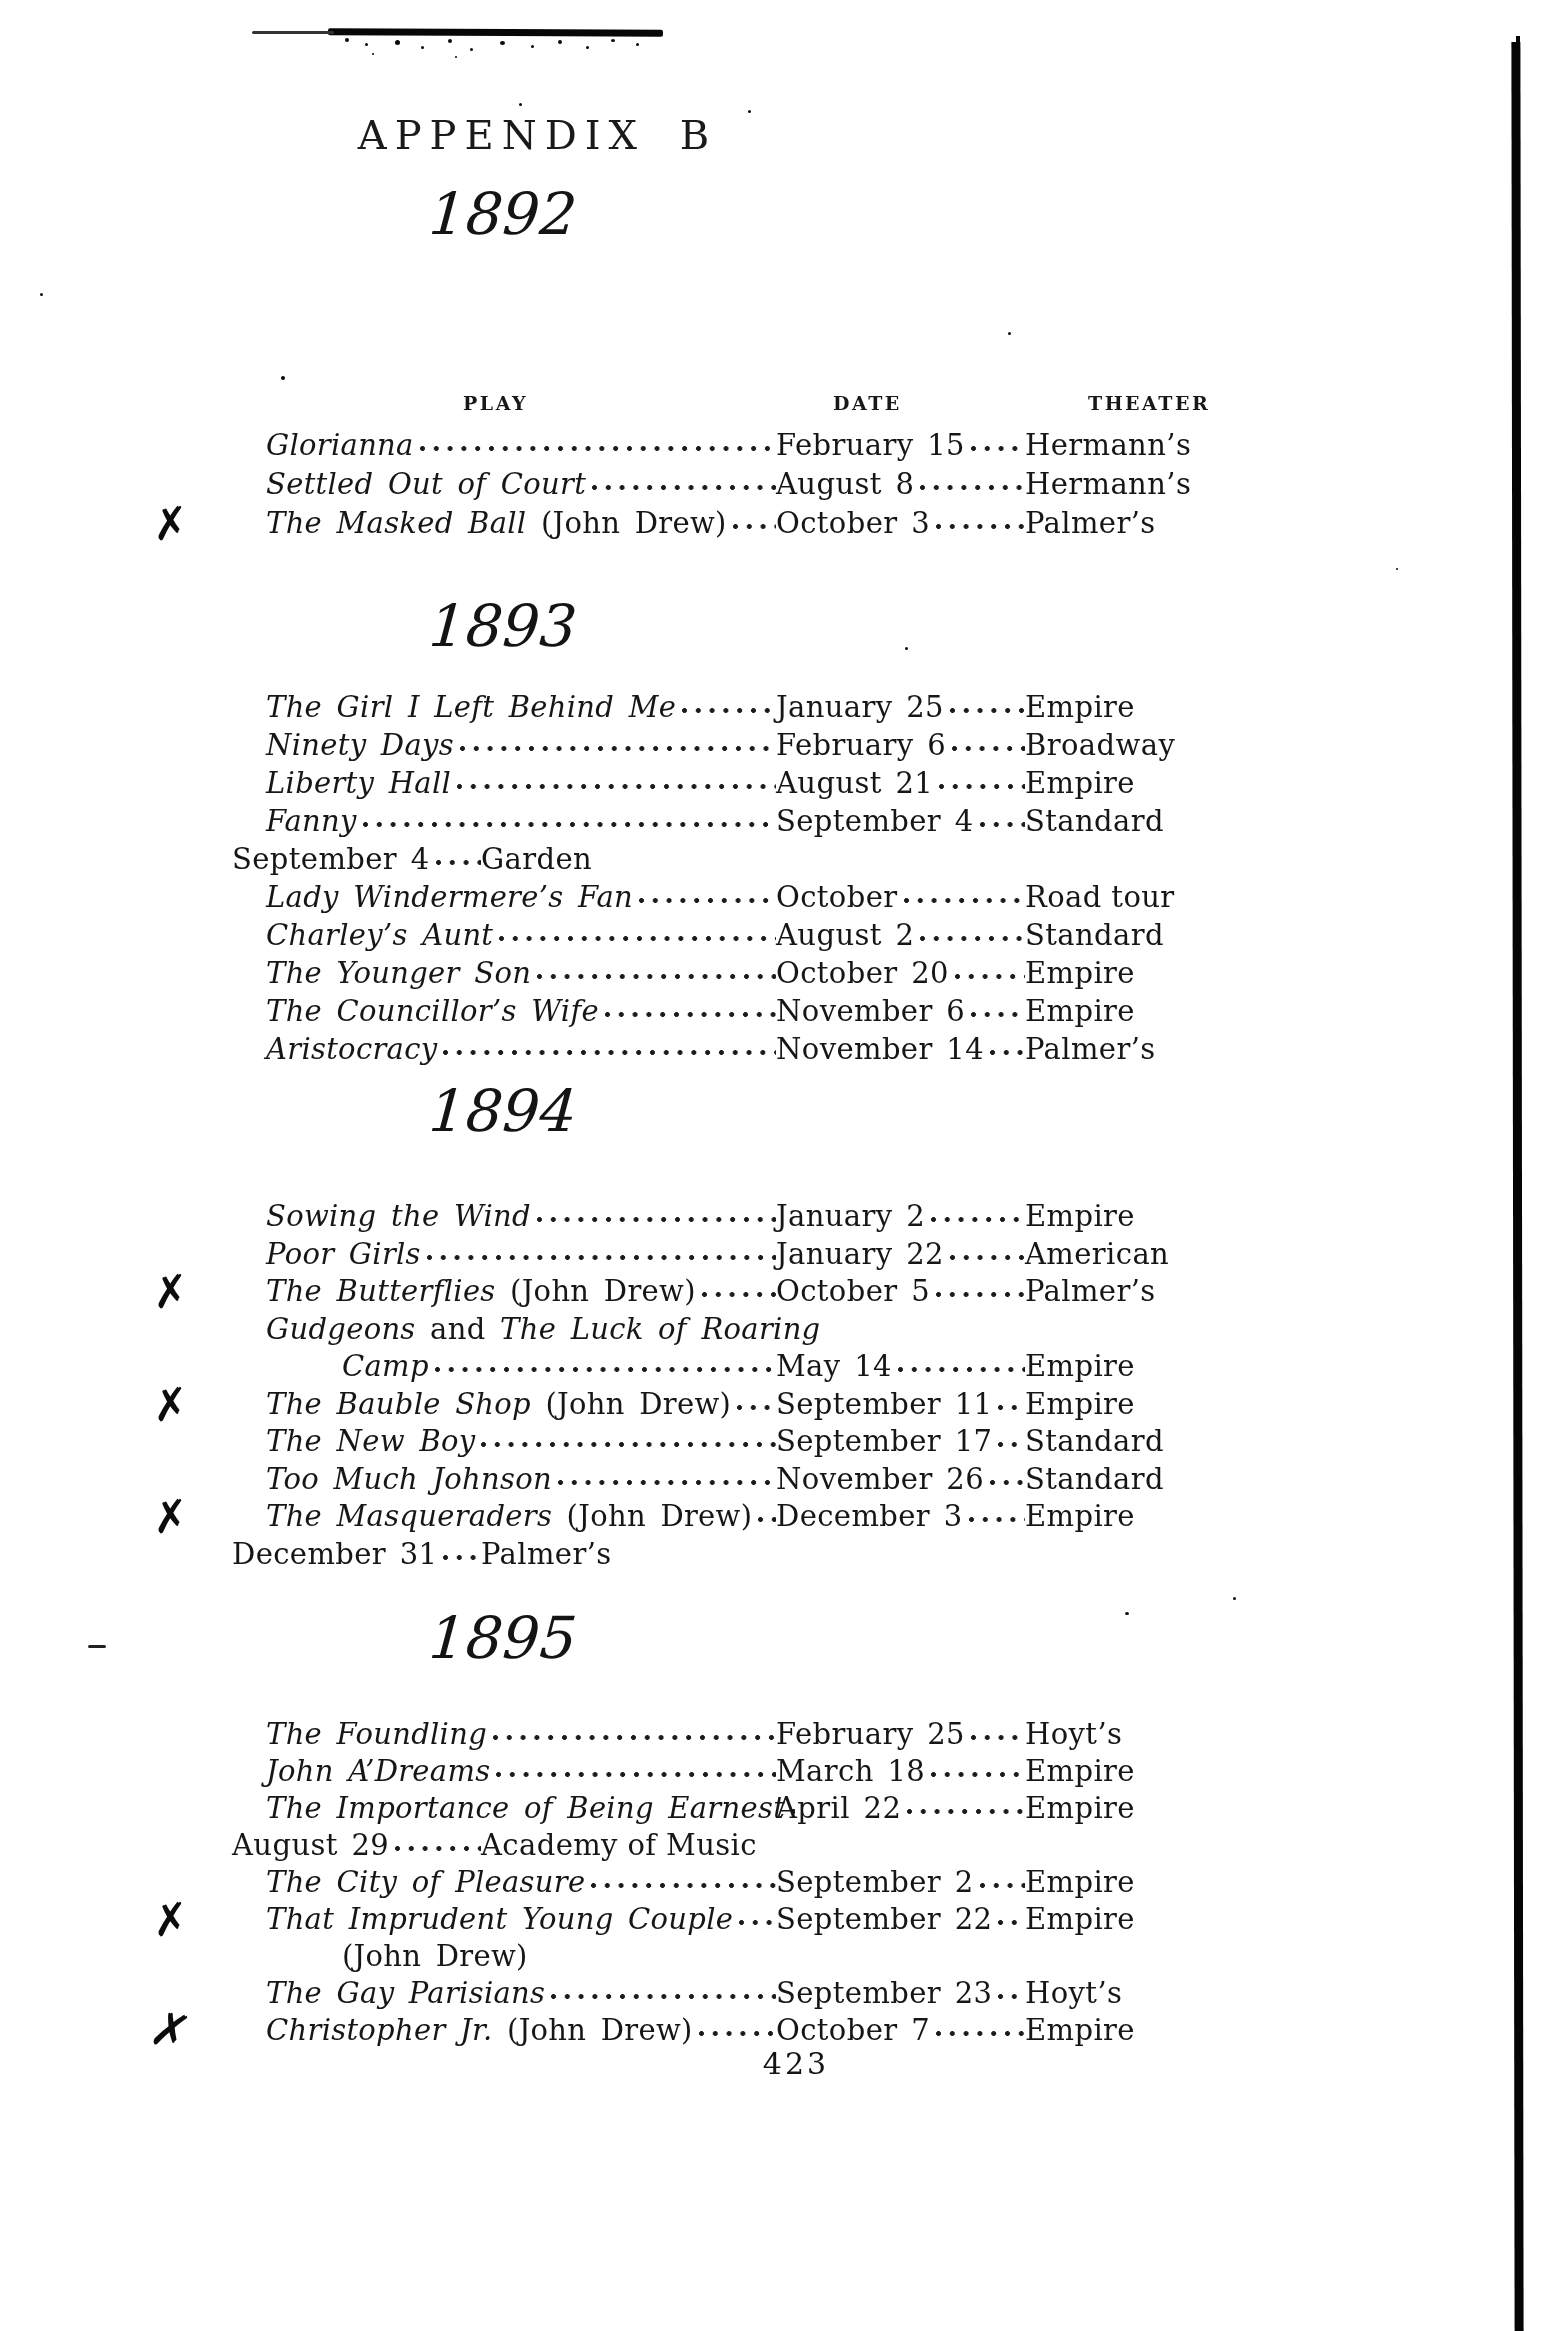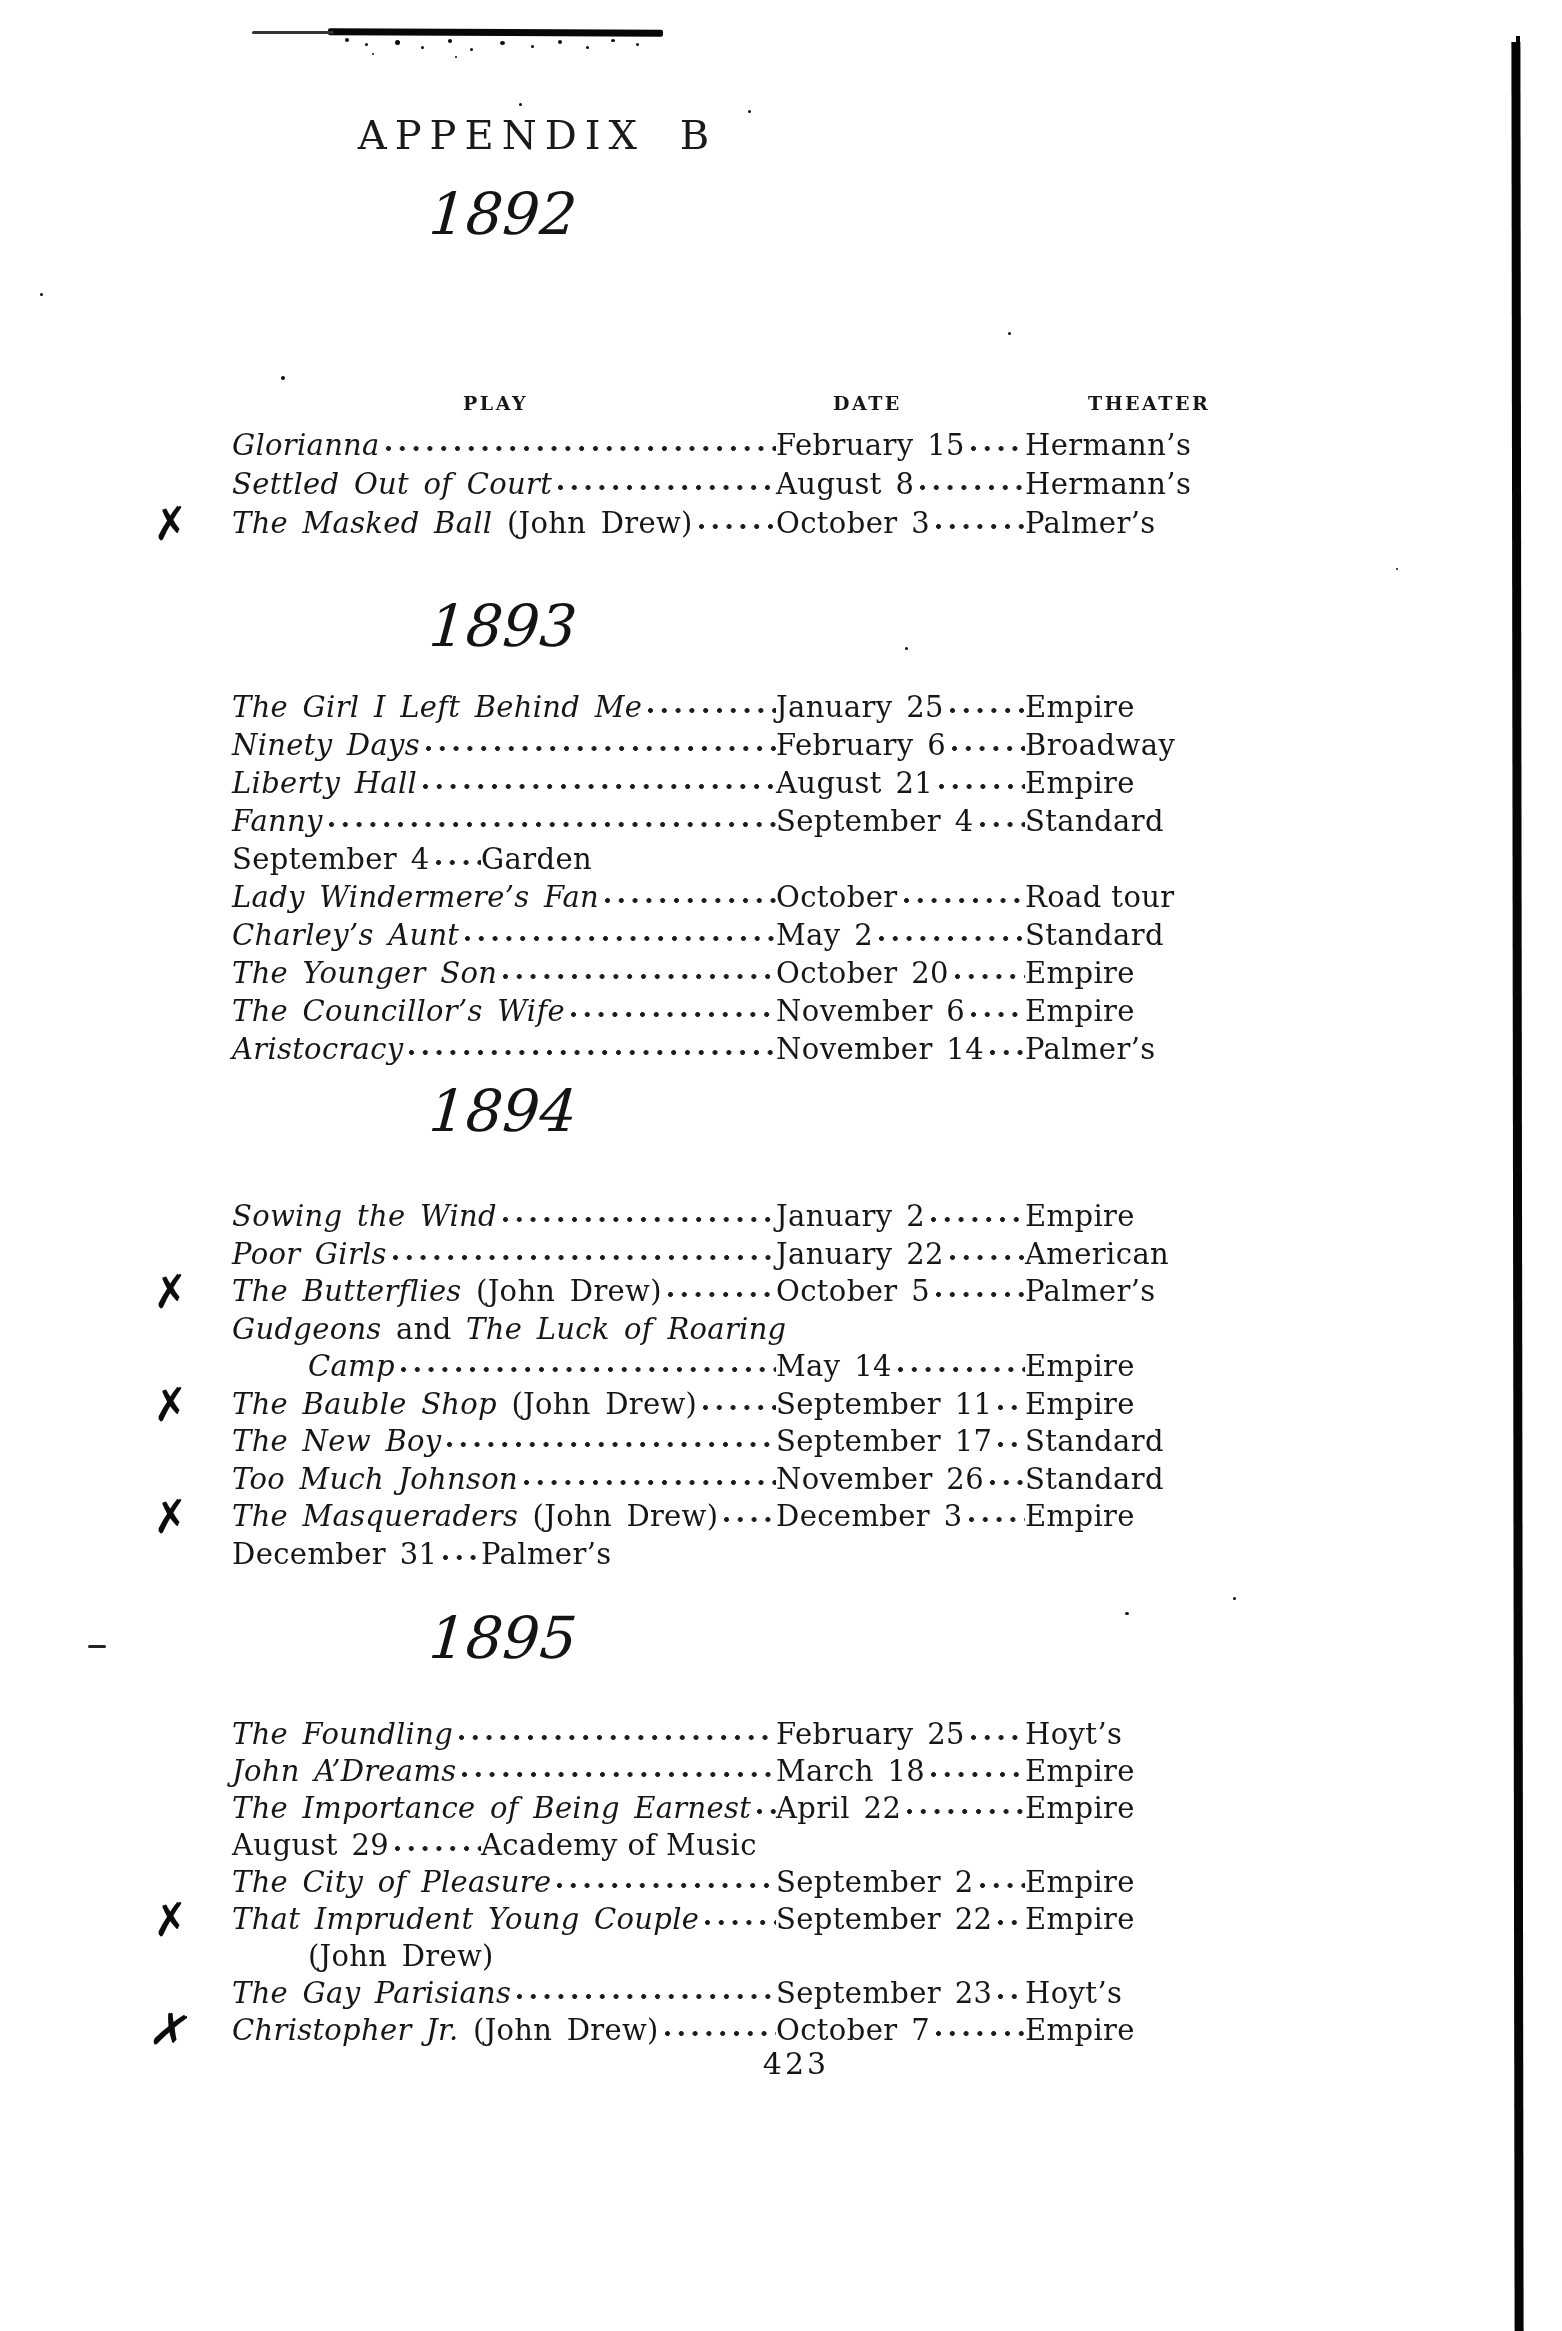--- a/index.html
+++ b/index.html
@@ -34,21 +34,21 @@
   .rows-0{top:428px}.rows-0 .trow{height:39px}
   .rows-1{top:690px}.rows-1 .trow{height:38px}
   .rows-2{top:1199px}.rows-2 .trow{height:37.5px}
   .rows-3{top:1717px}.rows-3 .trow{height:37px}
 
   .trow{display:flex;align-items:baseline;position:relative;white-space:nowrap;}
   .c1{flex:0 0 544px;display:flex;align-items:baseline;min-width:0;}
   .noleader .c1{flex:0 0 auto;}
   .c2{flex:0 0 249px;display:flex;align-items:baseline;min-width:0;}
   .c3{flex:0 0 auto;white-space:nowrap;letter-spacing:0.4px;}
-  .pt{white-space:nowrap;letter-spacing:0.3px;word-spacing:5px;}
+  .pt{white-space:nowrap;letter-spacing:0.3px;word-spacing:5px;margin-left:34px;}
   .pt .it{font-style:italic;}
   .pt .rm{font-style:normal;}
   .indent .pt{padding-left:76px;}
   .dt{white-space:nowrap;letter-spacing:0.4px;word-spacing:4px;}
   .lead{
     flex:1 1 auto;align-self:stretch;min-width:6px;margin-left:4px;
     background-image:radial-gradient(circle at 2.5px 2.5px,#1a1a1a 2.1px,transparent 2.8px);
     background-size:13.8px 6px;background-repeat:repeat-x;
     background-position:2px calc(100% - 10px);
   }
@@ -212,21 +212,21 @@
             <span class="lead"></span>
           </span>
           <span class="c3">Road tour</span>
         </div>
         <div class="trow">
           <span class="c1">
             <span class="pt"><span class="it">Charley’s Aunt</span></span>
             <span class="lead"></span>
           </span>
           <span class="c2">
-            <span class="dt">May 2</span>
+            <span class="dt">August 2</span>
             <span class="lead"></span>
           </span>
           <span class="c3">Standard</span>
         </div>
         <div class="trow">
           <span class="c1">
             <span class="pt"><span class="it">The Younger Son</span></span>
             <span class="lead"></span>
           </span>
           <span class="c2">

